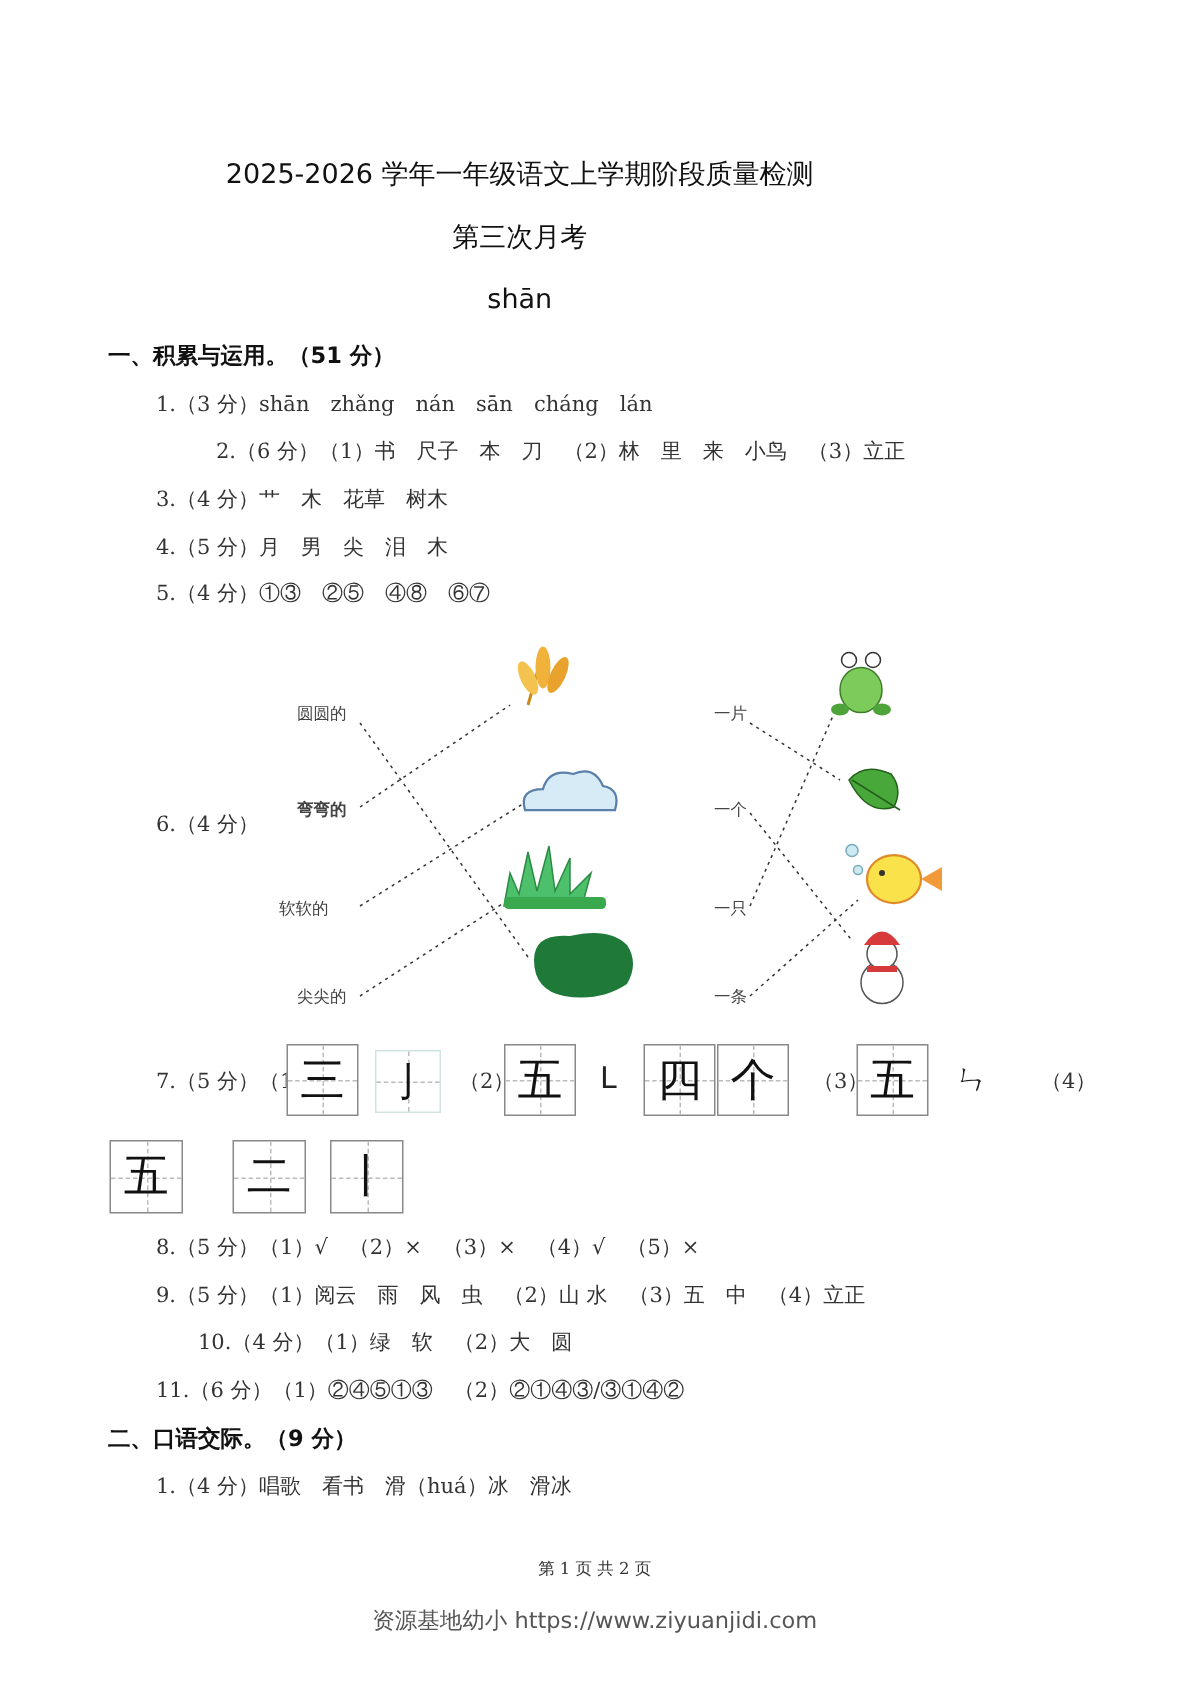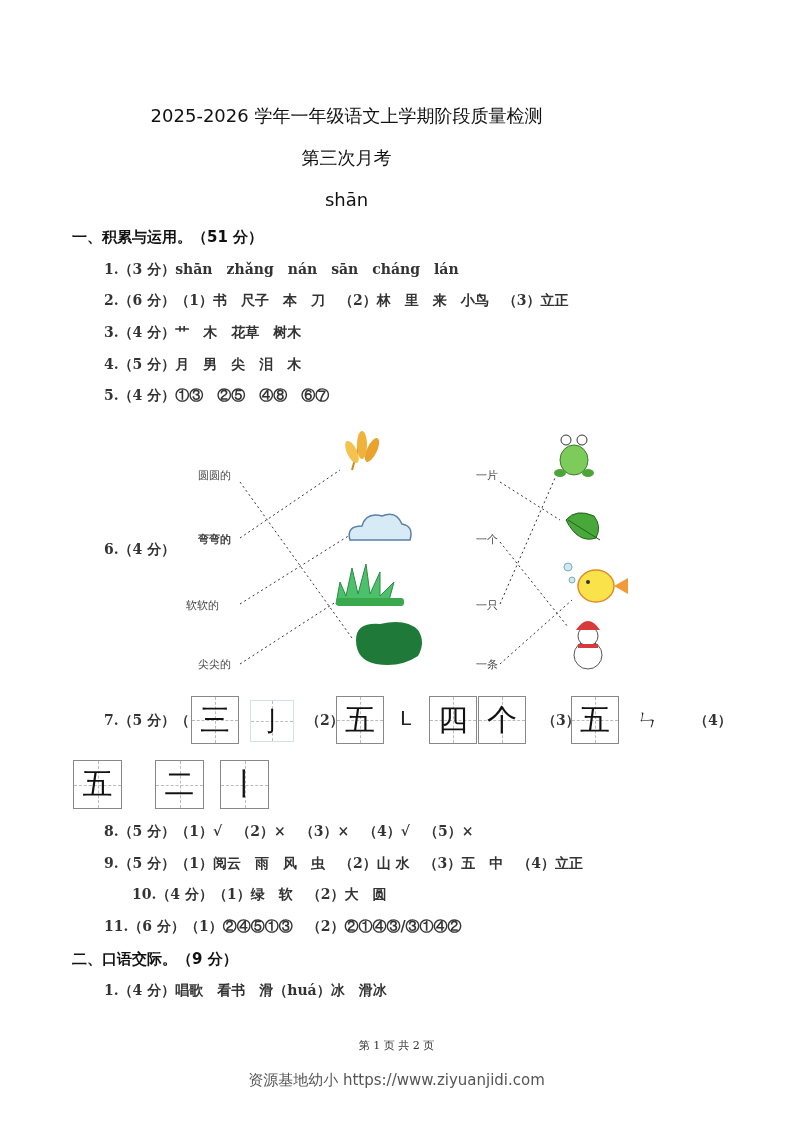--- a/index.html
+++ b/index.html
@@ -1,38 +1,38 @@
 <!DOCTYPE html>
 <html><head>
 <meta charset="utf-8">
 <style>
   html,body{margin:0;padding:0;background:#fff;}
   body{width:793px;height:1122px;position:relative;overflow:hidden;font-family:"DejaVu Serif","Liberation Serif",serif;color:#222;}
   .abs{position:absolute;white-space:nowrap;}
   .title{font-family:"DejaVu Sans","Liberation Sans",sans-serif;font-size:18px;color:#111;left:0;width:693px;text-align:center;}
   .sec{font-family:"DejaVu Sans","Liberation Sans",sans-serif;font-weight:bold;font-size:15px;color:#111;left:72px;}
-  .ln{font-size:14px;left:104px;color:#333;font-weight:bold;}
+  .ln{font-size:14px;left:104px;color:#333;}
   .lbl{font-size:11px;color:#444;}
   .box{position:absolute;border:1px solid #888;background:#fff;}
   .box::before{content:"";position:absolute;left:50%;top:0;bottom:0;border-left:1px dashed #bbb;}
   .box::after{content:"";position:absolute;top:50%;left:0;right:0;border-top:1px dashed #bbb;}
   .box span{position:absolute;inset:0;display:flex;align-items:center;justify-content:center;font-size:30px;font-family:"DejaVu Serif",serif;color:#111;z-index:2;}
   .foot{font-size:11px;left:0;width:793px;text-align:center;color:#333;}
   .wm{font-family:"DejaVu Sans","Liberation Sans",sans-serif;font-size:15px;left:0;width:793px;text-align:center;color:#555;}
 </style>
 </head>
 <body>
 
 <div class="abs title" style="top:104px;">2025-2026 学年一年级语文上学期阶段质量检测</div>
 <div class="abs title" style="top:146px;">第三次月考</div>
 <div class="abs title" style="top:189px;">shān</div>
 
 <div class="abs sec" style="top:228px;">一、积累与运用。（51 分）</div>
 <div class="abs ln" style="top:261px;">1.（3 分）shān　zhǎng　nán　sān　cháng　lán</div>
-<div class="abs ln" style="top:292px;">2.（6 分）（1）书　尺子　本　刀　（2）林　里　来　小鸟　（3）立正</div>
+<div class="abs ln" style="top:292px;margin-left:40px;">2.（6 分）（1）书　尺子　本　刀　（2）林　里　来　小鸟　（3）立正</div>
 <div class="abs ln" style="top:324px;">3.（4 分）艹　木　花草　树木</div>
 <div class="abs ln" style="top:356px;">4.（5 分）月　男　尖　泪　木</div>
 <div class="abs ln" style="top:387px;">5.（4 分）①③　②⑤　④⑧　⑥⑦</div>
 
 <div class="abs ln" style="top:541px;">6.（4 分）</div>
 <div>
   <div class="abs lbl" style="left:198px;top:468px;">圆圆的</div>
   <div class="abs lbl" style="left:198px;top:532px;font-weight:bold;">弯弯的</div>
   <div class="abs lbl" style="left:186px;top:598px;">软软的</div>
   <div class="abs lbl" style="left:198px;top:657px;">尖尖的</div>

